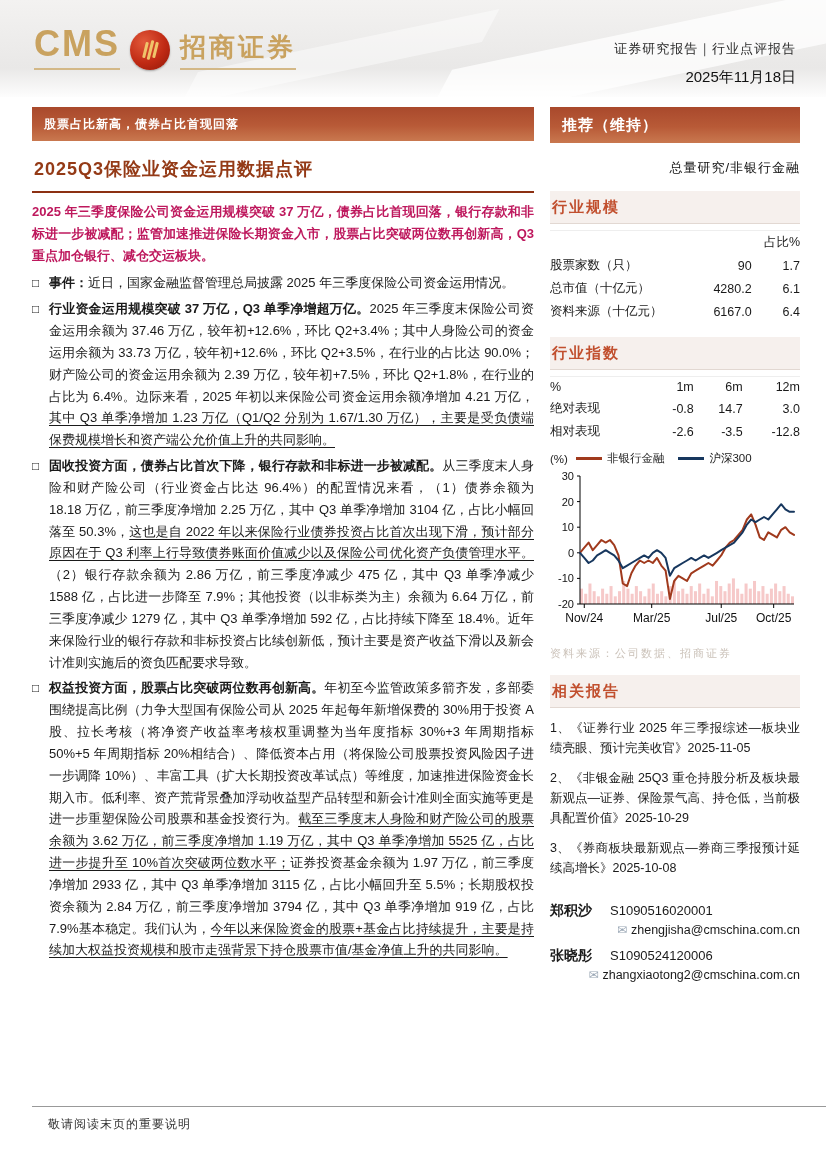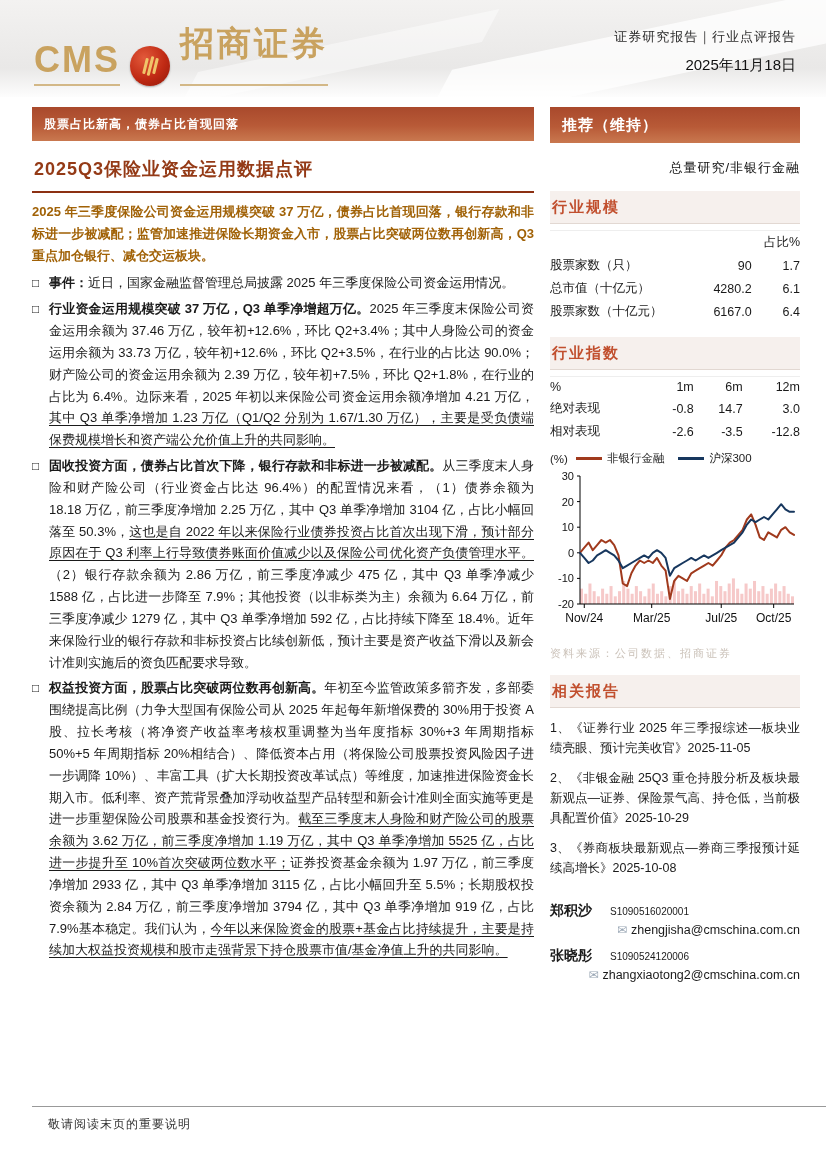--- a/index.html
+++ b/index.html
@@ -10,38 +10,38 @@
   
   .header { position:relative; height:97px; background:linear-gradient(180deg,#f3f2f1 0%,#e9e8e7 70%,#fdfdfd 100%); overflow:hidden; }
   .header:before, .header:after { content:""; position:absolute; background:rgba(255,255,255,.75); }
   .header:before { width:420px; height:60px; left:470px; top:18px; transform:skewX(-38deg) rotate(-14deg); }
   .header:after { width:260px; height:34px; left:210px; top:40px; transform:skewX(-38deg) rotate(-14deg); opacity:.6; }
   .logo { position:absolute; left:34px; top:26px; display:flex; align-items:flex-end; gap:10px; z-index:2; }
   .logo-cms { font-size:36px; font-weight:bold; color:#c9a25f; letter-spacing:2px; line-height:1; border-bottom:2px solid #d3b887; padding-bottom:6px; }
   .logo-badge { width:40px; height:40px; border-radius:50%; background:radial-gradient(circle at 35% 30%, #e2593a 0%, #c02a14 55%, #8f1708 100%); position:relative; display:flex; align-items:center; justify-content:center; gap:2px; box-shadow:0 1px 2px rgba(0,0,0,.3); }
   .logo-badge i { display:block; width:3px; height:16px; background:#f0c46a; transform:rotate(14deg); border-radius:1px; }
   .logo-badge i:nth-child(2){ height:20px; }
-  .logo-cn { font-size:34px; font-weight:bold; color:#c9a25f; line-height:1; border-bottom:2px solid #d3b887; padding-bottom:24px; letter-spacing:3px; }
-  .header-right { position:absolute; right:30px; top:28px; text-align:right; z-index:2; }
+  .logo-cn { font-size:26px; font-weight:bold; color:#c9a25f; line-height:1; border-bottom:2px solid #d3b887; padding-bottom:8px; letter-spacing:3px; }
+  .header-right { position:absolute; right:30px; top:40px; text-align:right; z-index:2; }
   .header-type { font-size:13px; color:#2b2b2b; letter-spacing:1px; }
   .header-date { font-size:15px; color:#111; margin-top:10px; }
 
   
   .main { display:flex; padding:10px 26px 0 32px; gap:16px; }
   .col-left { width:532px; }
   .col-right { width:252px; }
 
   .banner { background:linear-gradient(180deg,#a9492c 0%,#b85a37 55%,#c9784f 100%); color:#fff; font-weight:bold; }
   .banner-main { font-size:12px; padding:9px 12px 8px; letter-spacing:1px; }
   .banner-side { font-size:15px; padding:9px 12px 8px; letter-spacing:1px; }
 
   
   .doc-title { color:#943a16; font-size:18px; font-weight:bold; margin:16px 0 10px 2px; letter-spacing:1px; }
   .doc-rule { border:none; border-top:2px solid #8c3012; margin-bottom:8px; }
-  .summary { color:#a16207; font-weight:bold; font-size:13px; line-height:1.68; text-align:justify; }
+  .summary { color:#be185d; font-weight:bold; font-size:13px; line-height:1.68; text-align:justify; }
   .bullets { list-style:none; margin-top:6px; }
   .bullets li { position:relative; padding-left:17px; font-size:13px; line-height:1.68; text-align:justify; margin-top:4px; }
   .bullets li:before { content:"□"; position:absolute; left:0; top:1px; font-size:12px; color:#222; }
   .b { font-weight:bold; }
   .u { text-decoration:underline; text-underline-offset:3px; }
 
   
   .side-label { font-size:13px; color:#111; margin:16px 0 4px 2px; letter-spacing:1px;text-align:right; }
   .side-heading { color:#c14f2e; font-size:15px; font-weight:bold; letter-spacing:2px; background:#f6f0ed; padding:7px 2px 6px; border-bottom:1px solid #e2d8d2; margin-top:14px; }
   table.side-table { width:100%; border-collapse:collapse; font-size:12.5px; margin-top:6px; }
@@ -56,21 +56,21 @@
   .chart-legend .entry { display:flex; align-items:center; margin-right:14px; }
   .chart-legend .swatch { display:inline-block; width:26px; height:3px; margin-right:5px; }
   .source { color:#cbc2b9; font-size:11px; margin-top:6px; letter-spacing:2px; }
 
   .reports { margin-top:8px; }
   .report-item { font-size:12.5px; line-height:1.6; margin-top:10px; text-align:justify; }
   .analysts { margin-top:24px; }
   .analyst { margin-top:10px;text-align:right; }
   .analyst-row { display:flex; align-items:baseline; gap:18px; }
   .analyst-name { font-weight:bold; font-size:14px; }
-  .analyst-code { font-size:10px; }
+  .analyst-code { font-size:13px; }
   .analyst-email { font-size:12.5px; margin-top:3px; word-break:break-all; }
   .mail-icon { color:#9aa7b5; font-size:12px; margin-right:4px; }
 
   
   .footer { position:absolute; left:32px; right:0; top:1106px; border-top:1px solid #999; }
   .footer-note { font-size:12px; color:#333; margin:9px 0 0 16px; letter-spacing:1px; }
 </style>
 </head>
 <body>
 
@@ -125,21 +125,21 @@
               <td class="lab">股票家数（只）</td>
               <td class="num">90</td>
               <td class="num">1.7</td>
             </tr>
             <tr>
               <td class="lab">总市值（十亿元）</td>
               <td class="num">4280.2</td>
               <td class="num">6.1</td>
             </tr>
             <tr>
-              <td class="lab">股票家数（十亿元）</td>
+              <td class="lab">资料来源（十亿元）</td>
               <td class="num">6167.0</td>
               <td class="num">6.4</td>
             </tr>
           </tbody>
       </table>
 
       <div class="side-heading">行业指数</div>
       <table class="side-table">
         <thead>
             <tr id="index-header">

